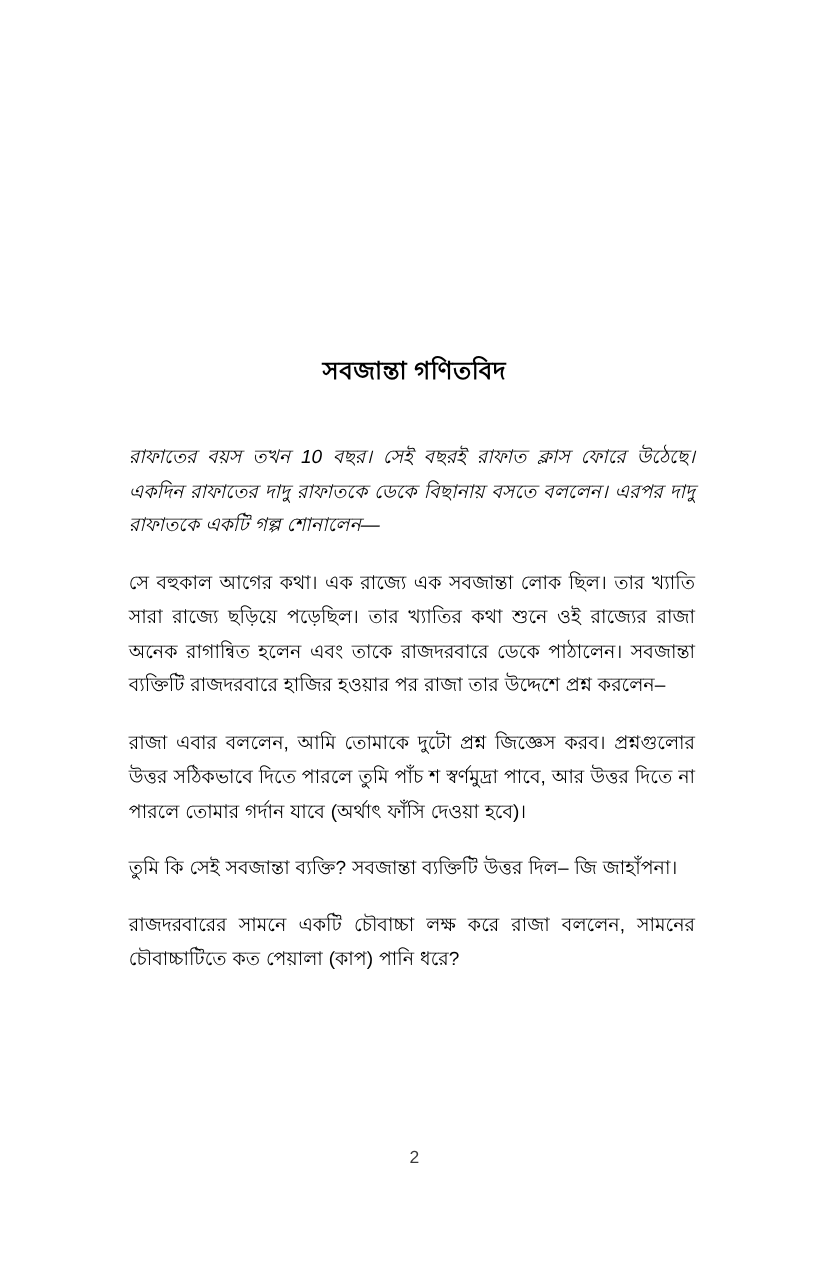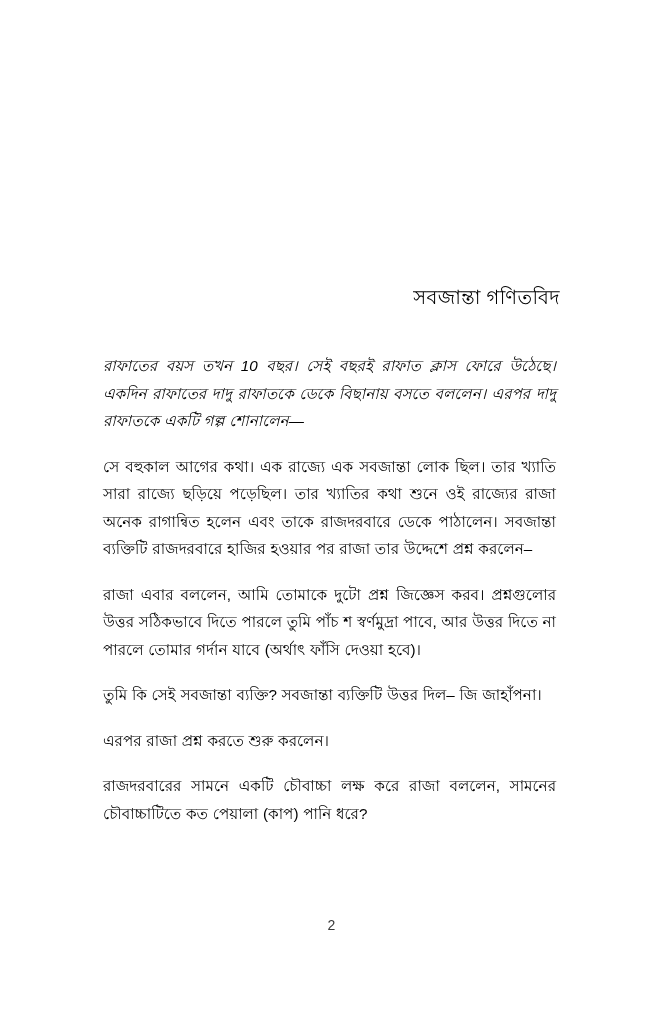--- a/index.html
+++ b/index.html
@@ -28,22 +28,22 @@
   .text-block {
     position: absolute;
     left: 103px;
     top: 284px;
     width: 457px;
   }
 
   .chapter-title {
     font-family: "Liberation Sans", "DejaVu Sans", sans-serif;
     font-size: 19.5px;
-    font-weight: 400;
-    text-align: right;
+    font-weight: 700;
+    text-align: center;
     letter-spacing: 0.4px;
     line-height: 1.35;
     margin: 0 0 42px 0;
     color: #000000;
   }
 
   .para {
     font-family: "Liberation Sans", "DejaVu Sans", sans-serif;
     font-size: 15.2px;
     line-height: 27.5px;
@@ -84,21 +84,20 @@
     <h1 class="chapter-title">সবজান্তা গণিতবিদ</h1>
 
     <p class="para intro">রাফাতের বয়স তখন 10 বছর। সেই বছরই রাফাত ক্লাস ফোরে উঠেছে। একদিন রাফাতের দাদু রাফাতকে ডেকে বিছানায় বসতে বললেন। এরপর দাদু রাফাতকে একটি গল্প শোনালেন—</p>
 
     <p class="para">সে বহুকাল আগের কথা। এক রাজ্যে এক সবজান্তা লোক ছিল। তার খ্যাতি সারা রাজ্যে ছড়িয়ে পড়েছিল। তার খ্যাতির কথা শুনে ওই রাজ্যের রাজা অনেক রাগান্বিত হলেন এবং তাকে রাজদরবারে ডেকে পাঠালেন। সবজান্তা ব্যক্তিটি রাজদরবারে হাজির হওয়ার পর রাজা তার উদ্দেশে প্রশ্ন করলেন–</p>
 
     <p class="para">রাজা এবার বললেন, আমি তোমাকে দুটো প্রশ্ন জিজ্ঞেস করব। প্রশ্নগুলোর উত্তর সঠিকভাবে দিতে পারলে তুমি পাঁচ শ স্বর্ণমুদ্রা পাবে, আর উত্তর দিতে না পারলে তোমার গর্দান যাবে (অর্থাৎ ফাঁসি দেওয়া হবে)।</p>
 
     <p class="para">তুমি কি সেই সবজান্তা ব্যক্তি? সবজান্তা ব্যক্তিটি উত্তর দিল– জি জাহাঁপনা।</p>
 
-    <p class="para">এরপর রাজা প্রশ্ন করতে শুরু করলেন।</p>
 
     <p class="para">রাজদরবারের সামনে একটি চৌবাচ্চা লক্ষ করে রাজা বললেন, সামনের চৌবাচ্চাটিতে কত পেয়ালা (কাপ) পানি ধরে?</p>
 
 
   </div>
 
   <div class="page-number">2</div>
 
 </div>
 

